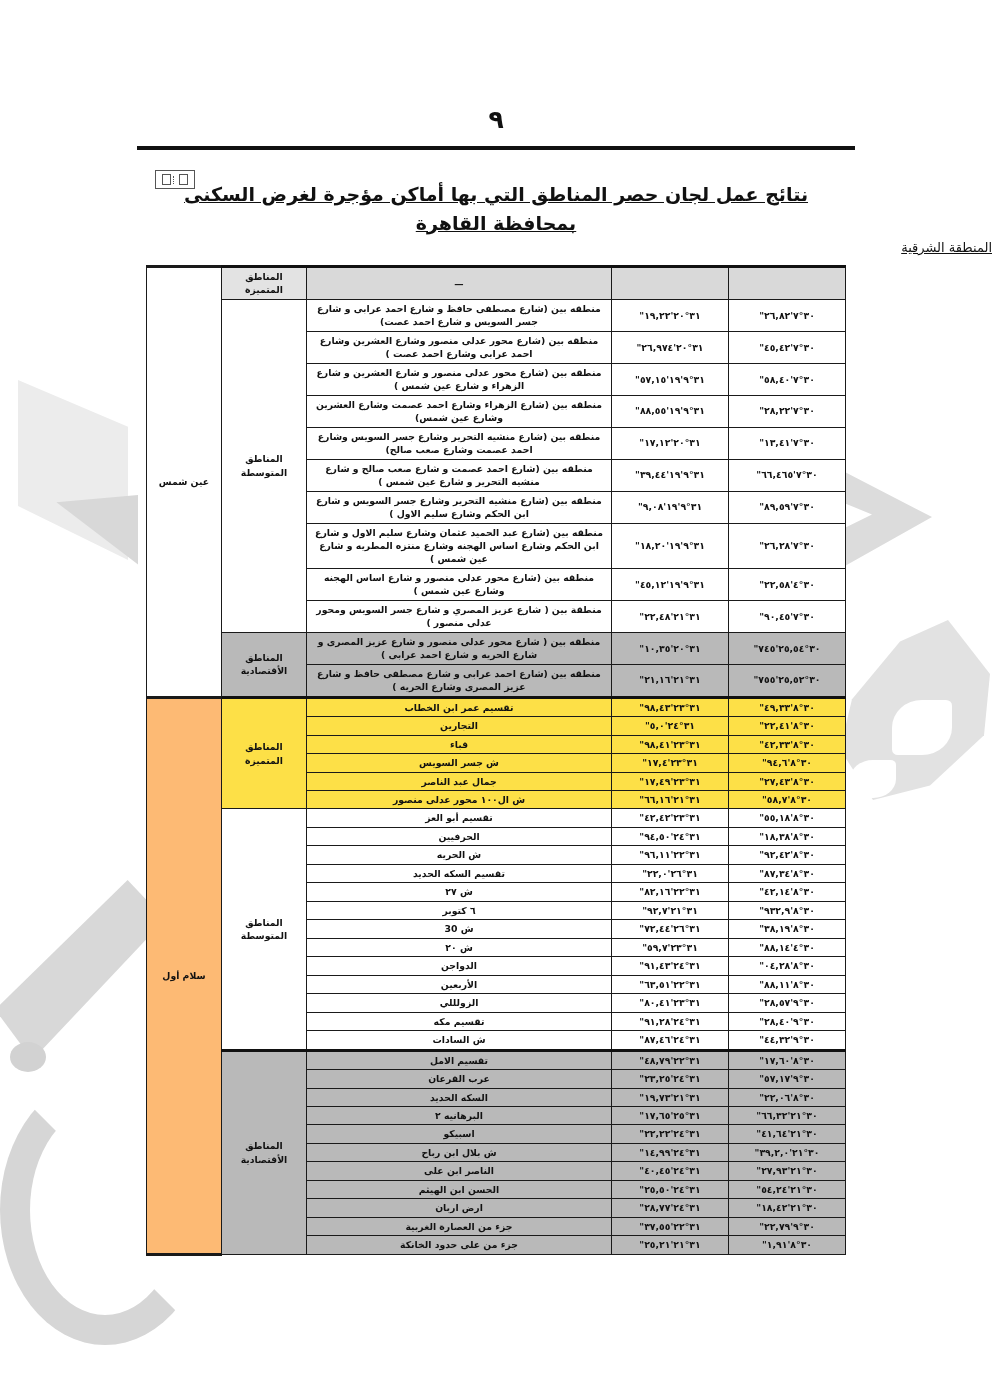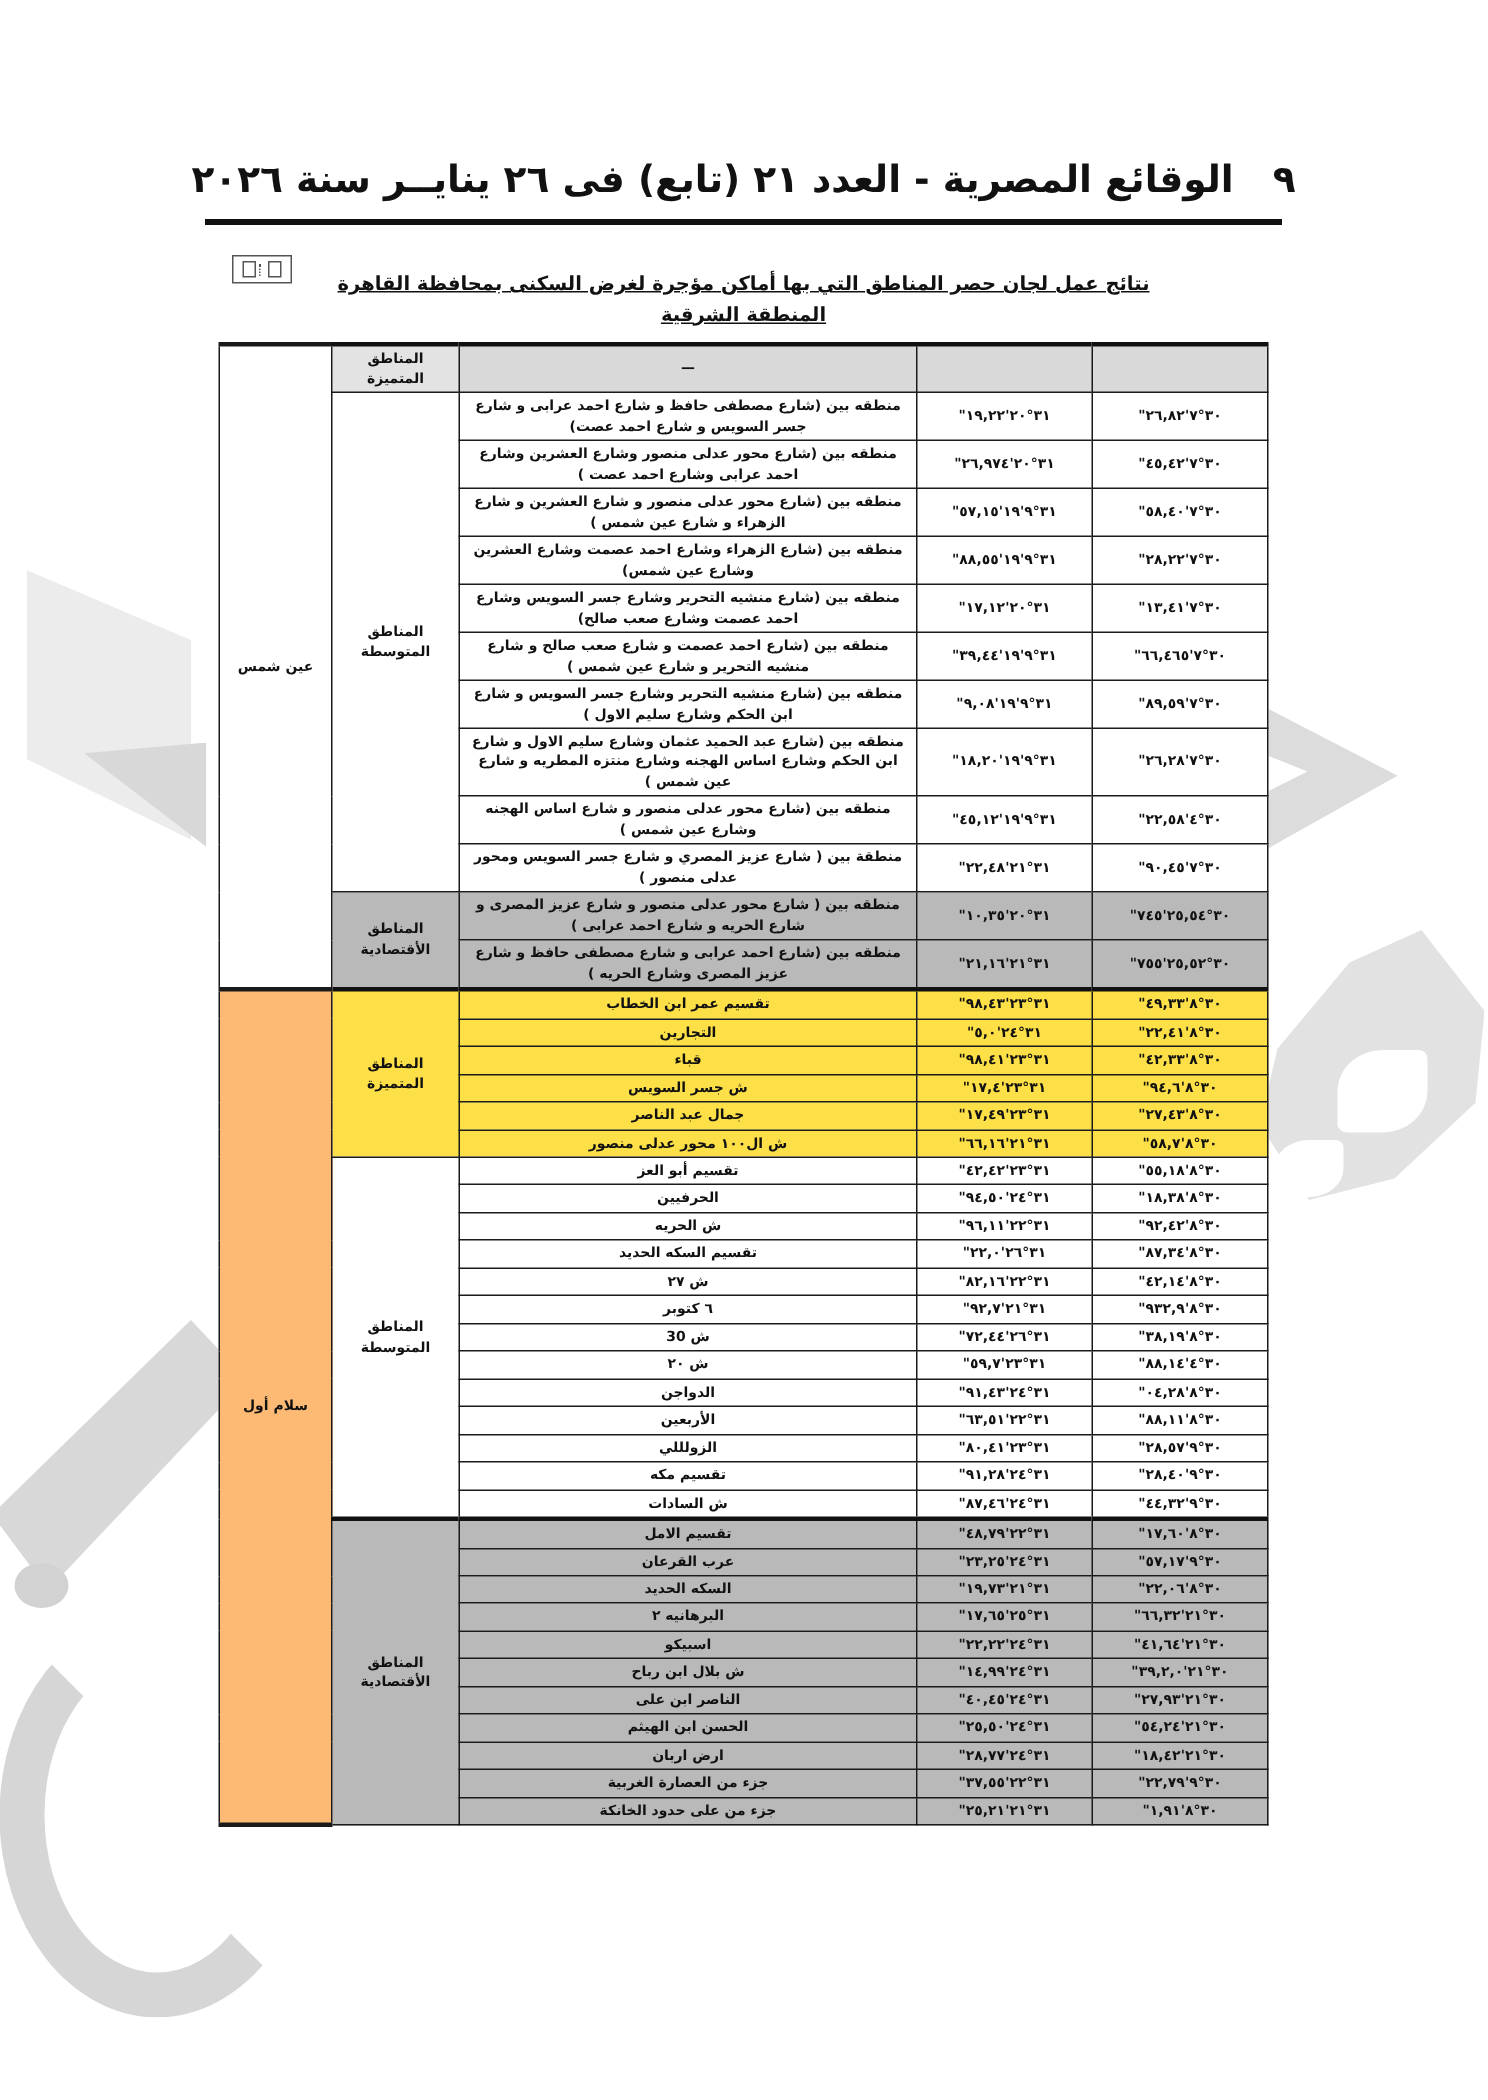--- a/index.html
+++ b/index.html
@@ -50,26 +50,26 @@
   .stamp{
     position:absolute;right:auto;left:155px;top:0;
     width:38px;height:17px;border:1px solid #555;
     display:flex;align-items:center;justify-content:center;gap:2px;
     background:#fff;
   }
   .stamp i{display:block;width:7px;height:9px;border:1px solid #555;}
   .stamp i:nth-child(2){width:3px;border:none;border-left:1px dotted #555;height:8px;}
 
   .doc-title{
-    text-align:center;font-size:13px;font-weight:700;
+    text-align:center;font-size:19px;font-weight:700;
     text-decoration:underline;margin:-30px auto 0 auto;width:640px;
     line-height:1.5;
   }
   .doc-sub{
-    text-align:center;font-size:13px;font-weight:700;
+    text-align:right;font-size:13px;font-weight:400;
     text-decoration:underline;margin:3px auto 0 auto;
   }
 
   
   table.main{
     border-collapse:collapse;
     margin:10px auto 0 auto;
     width:700px;
     table-layout:fixed;
     background:#fff;
@@ -109,21 +109,20 @@
 <div class="wm wm-l4"></div>
 <div class="wm wm-r1"></div>
 <div class="wm wm-r2"></div>
 <div class="wm wm-r3"></div>
 <div class="wm wm-r4"></div>
 
 <div class="page">
 
   <div class="hdr">
     <span class="hdr-page">٩</span>
-    <span class="hdr-title">الوقائع المصرية - العدد ٢١ (تابع) فى ٢٦ ينايــر سنة ٢٠٢٦</span>
   </div>
   <div class="hdr-rule"></div>
 
   <div class="stamp-row">
     <div class="stamp">
         <i></i>
         <i></i>
         <i></i>
       </div>
   </div>

